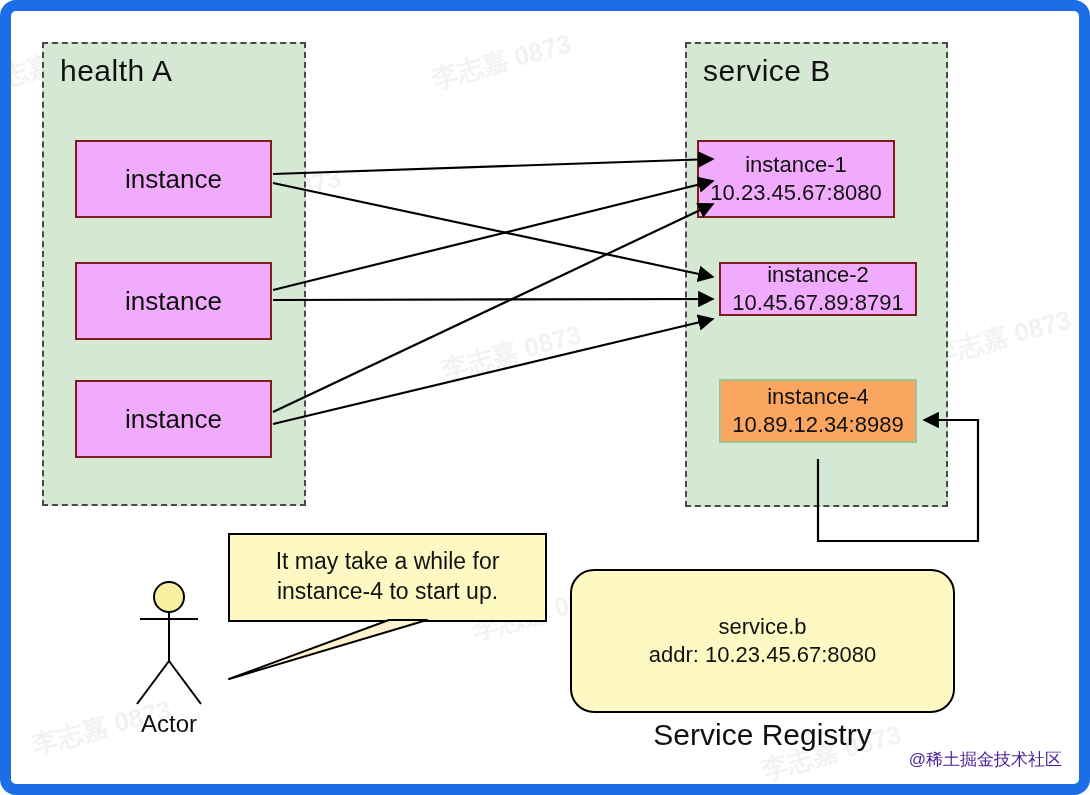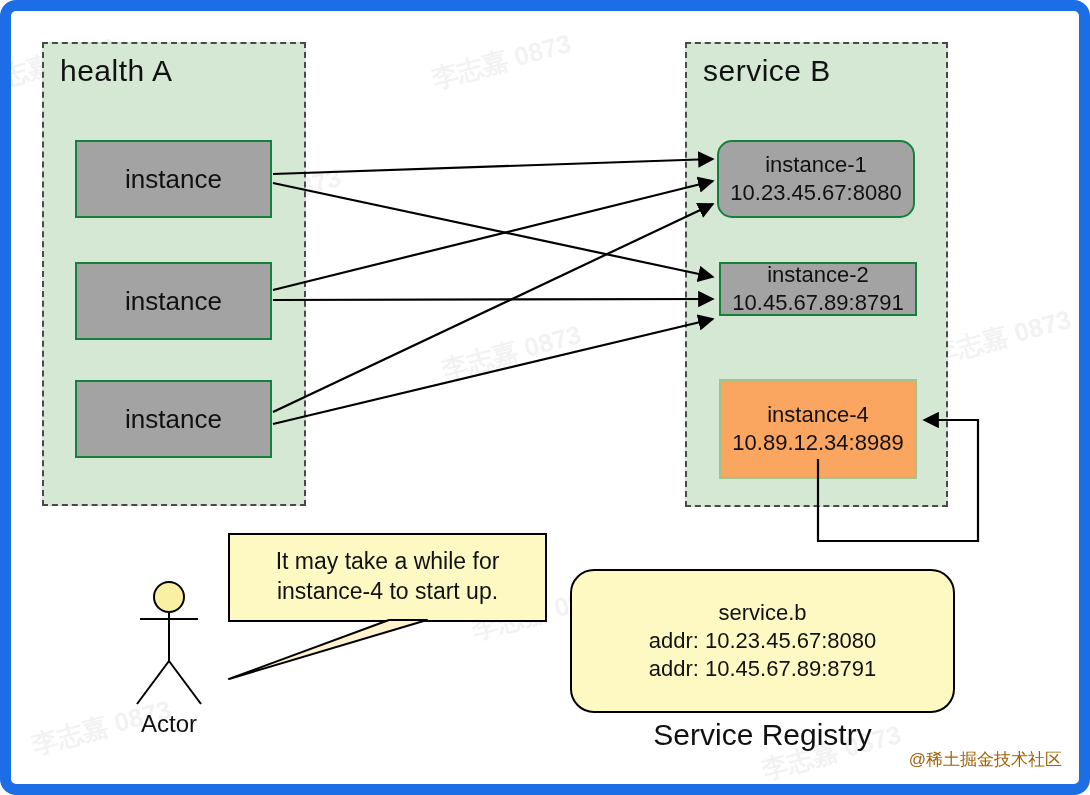--- a/index.html
+++ b/index.html
@@ -11,36 +11,36 @@
     position:absolute; inset:0; border:11px solid #1b6ee6; border-radius:16px;
     pointer-events:none; z-index:10; box-sizing:border-box;
   }
   .group {
     position:absolute; background:#d5e8d4; border:2px dashed #4a4a4a;
     box-sizing:border-box; z-index:1;
   }
   .group-title { font-size:30px; letter-spacing:0.5px; padding:10px 0 0 16px; }
   .inst {
     position:absolute; display:flex; flex-direction:column; align-items:center;
-    justify-content:center; background:#a3a3a3; border:2px solid #15803d;
+    justify-content:center; background:#f0abfc; border:2px solid #7f1d1d;
     box-sizing:border-box; z-index:2; text-align:center;
   }
   .inst-a { font-size:26px; }
   .inst-b { font-size:22px; line-height:28px; }
   .inst-orange { background:#faa660; border:2px solid #9fc48d; }
   .note {
     position:absolute; background:#fef9c3; border:2px solid #000;
     box-sizing:border-box; z-index:2; text-align:center;
   }
   .bubble { font-size:23px; line-height:30px; padding-top:11px; }
   .registry { display:flex; flex-direction:column; justify-content:center; font-size:22px; line-height:28px; }
   .caption { position:absolute; font-size:30px; text-align:center; z-index:2; }
   .health-label { position:absolute; font-size:22px; line-height:29px; white-space:pre-line; z-index:2; }
   .actor-label { position:absolute; font-size:24px; text-align:center; z-index:2; }
-  .credit { position:absolute; font-size:17px; color:#a16207; text-align:right; z-index:4; }
+  .credit { position:absolute; font-size:17px; color:#4c1d95; text-align:right; z-index:4; }
   .wm {
     position:absolute; font-size:26px; color:rgba(110,110,110,0.09);
     transform:rotate(-15deg); white-space:nowrap; z-index:0; font-weight:bold;
   }
   svg.overlay { position:absolute; inset:0; z-index:3; pointer-events:none; }
 </style>
 </head>
 <body>
 
 <div class="canvas">
@@ -65,43 +65,42 @@
   <div class="inst inst-a" style="left:75px; top:262px; width:197px; height:78px;">
     <span>instance</span>
   </div>
   <div class="inst inst-a" style="left:75px; top:380px; width:197px; height:78px;">
     <span>instance</span>
   </div>
 
   <div class="group" style="left:685px; top:42px; width:263px; height:465px;">
     <div class="group-title">service B</div>
   </div>
-  <div class="inst inst-b" style="left:717px; top:140px; width:198px; height:78px;border-radius:15px;">
+  <div class="inst inst-b" style="left:697px; top:140px; width:198px; height:78px;">
     <span>instance-1</span>
     <span>10.23.45.67:8080</span>
   </div>
   <div class="inst inst-b" style="left:719px; top:262px; width:198px; height:54px;">
     <span>instance-2</span>
     <span>10.45.67.89:8791</span>
   </div>
-  <div class="inst inst-b inst-orange" style="left:719px; top:379px; width:198px; height:100px;">
+  <div class="inst inst-b inst-orange" style="left:719px; top:379px; width:198px; height:64px;">
     <span>instance-4</span>
     <span>10.89.12.34:8989</span>
   </div>
 
 
   <div class="note bubble" style="left:228px; top:533px; width:319px; height:89px;">
     <div>It may take a while for</div>
     <div>instance-4 to start up.</div>
   </div>
 
   <div class="note registry" style="left:570px; top:569px; width:385px; height:144px;border-radius:24px;">
     <div>service.b</div>
     <div>addr: 10.23.45.67:8080</div>
-    <div>addr: 10.45.67.89:8791</div>
   </div>
   <div class="caption" style="left:570px; top:718px; width:385px;">Service Registry</div>
 
   <div class="actor-label" style="left:119px; top:710px; width:100px;">Actor</div>
 
   <div class="credit" style="left:840px; top:748px; width:222px;">@稀土掘金技术社区</div>
 
   <svg class="overlay" viewBox="0 0 1090 795">
     <defs>
       <marker id="arr" viewBox="0 0 10 10" refX="9" refY="5" markerWidth="7.5" markerHeight="7.5" orient="auto-start-reverse">

